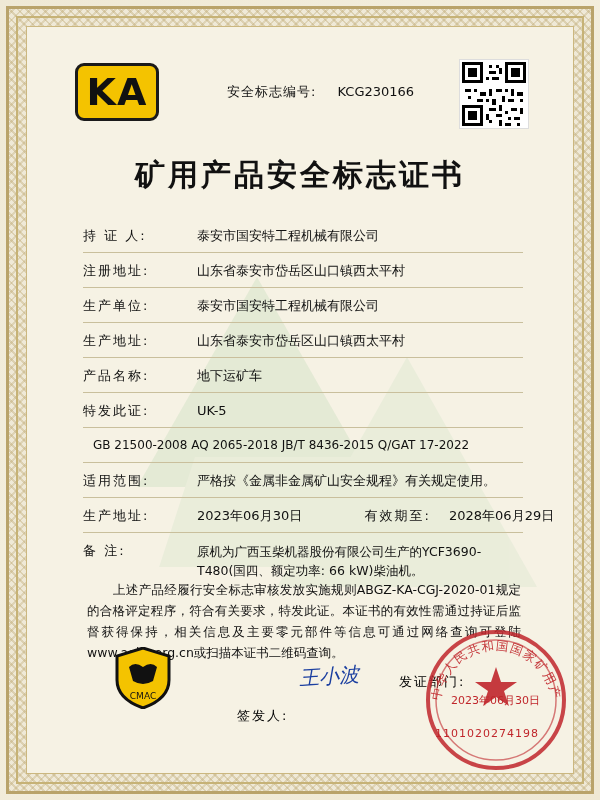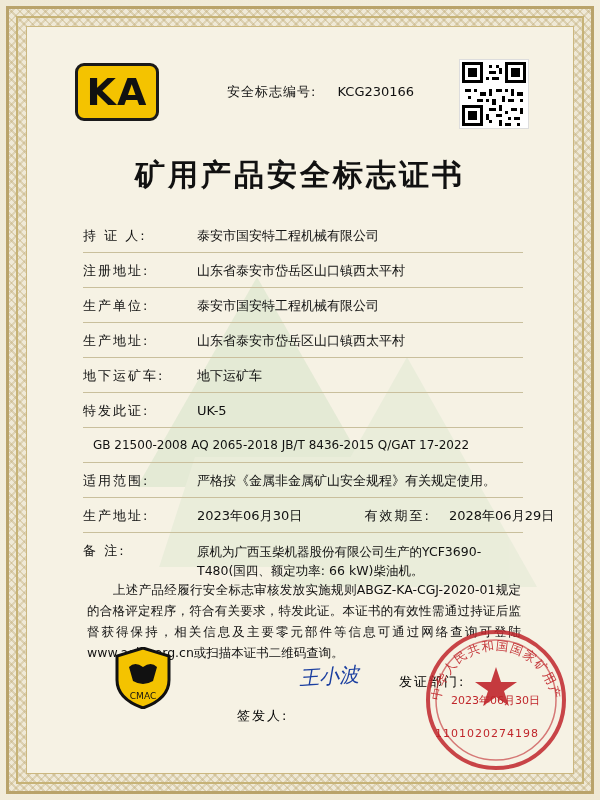--- a/index.html
+++ b/index.html
@@ -244,21 +244,21 @@
           <div class="lbl">生产单位:</div>
           <div class="val">泰安市国安特工程机械有限公司</div>
         </div>
 
         <div class="row">
           <div class="lbl">生产地址:</div>
           <div class="val">山东省泰安市岱岳区山口镇西太平村</div>
         </div>
 
         <div class="row">
-          <div class="lbl">地下运矿车:</div>
+          <div class="lbl">产品名称:</div>
           <div class="val">地下运矿车</div>
         </div>
 
         <div class="row">
           <div class="lbl">特发此证:</div>
           <div class="val">UK-5</div>
         </div>
 
         <div class="row">
           <div class="val small">GB 21500-2008 AQ 2065-2018 JB/T 8436-2015 Q/GAT 17-2022</div>

